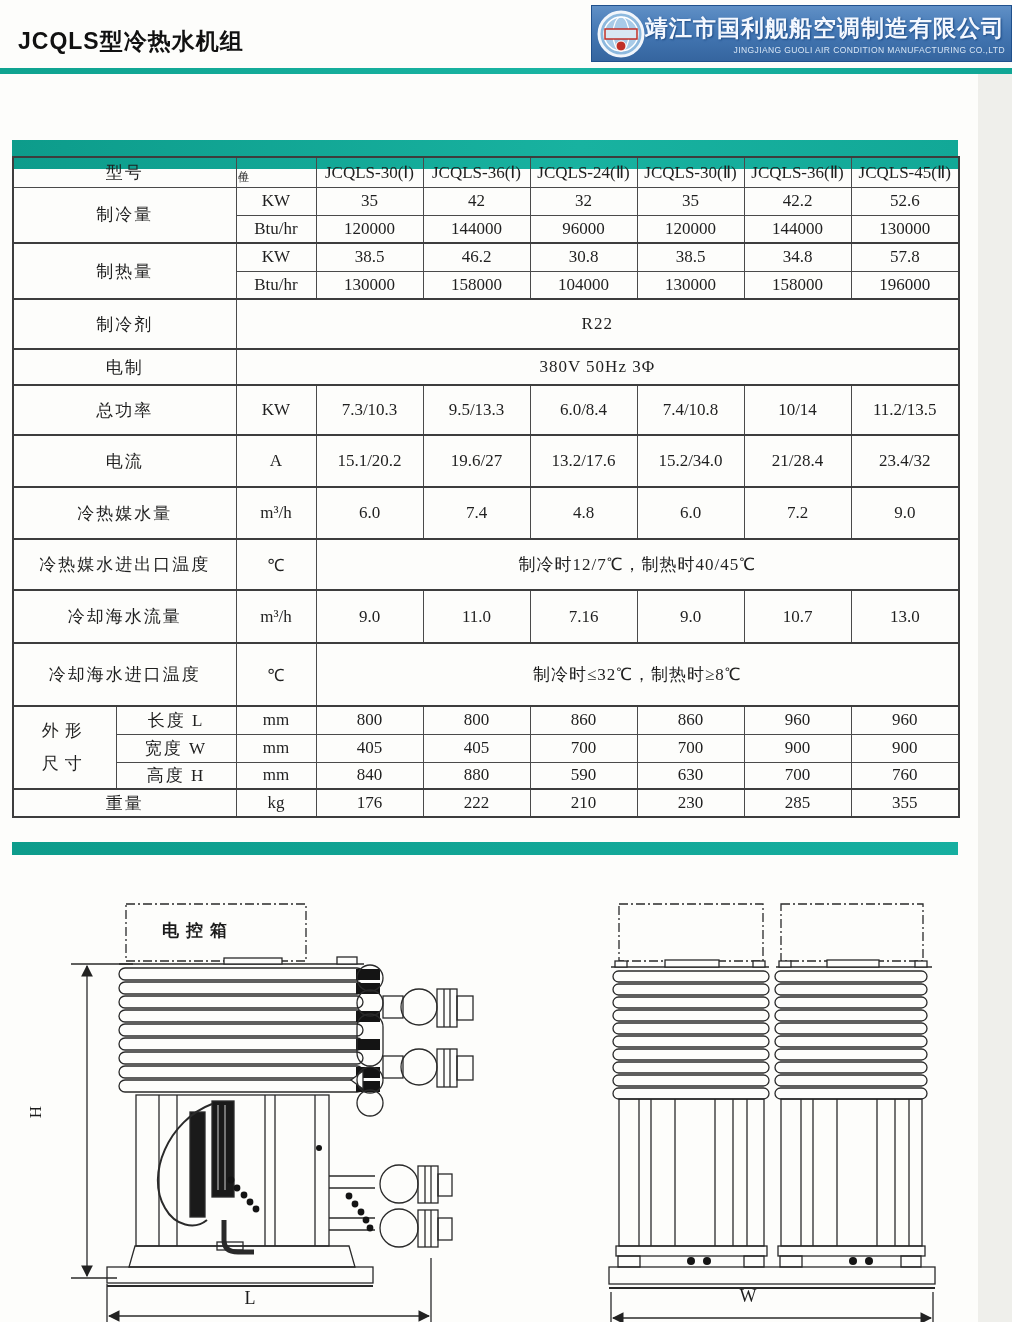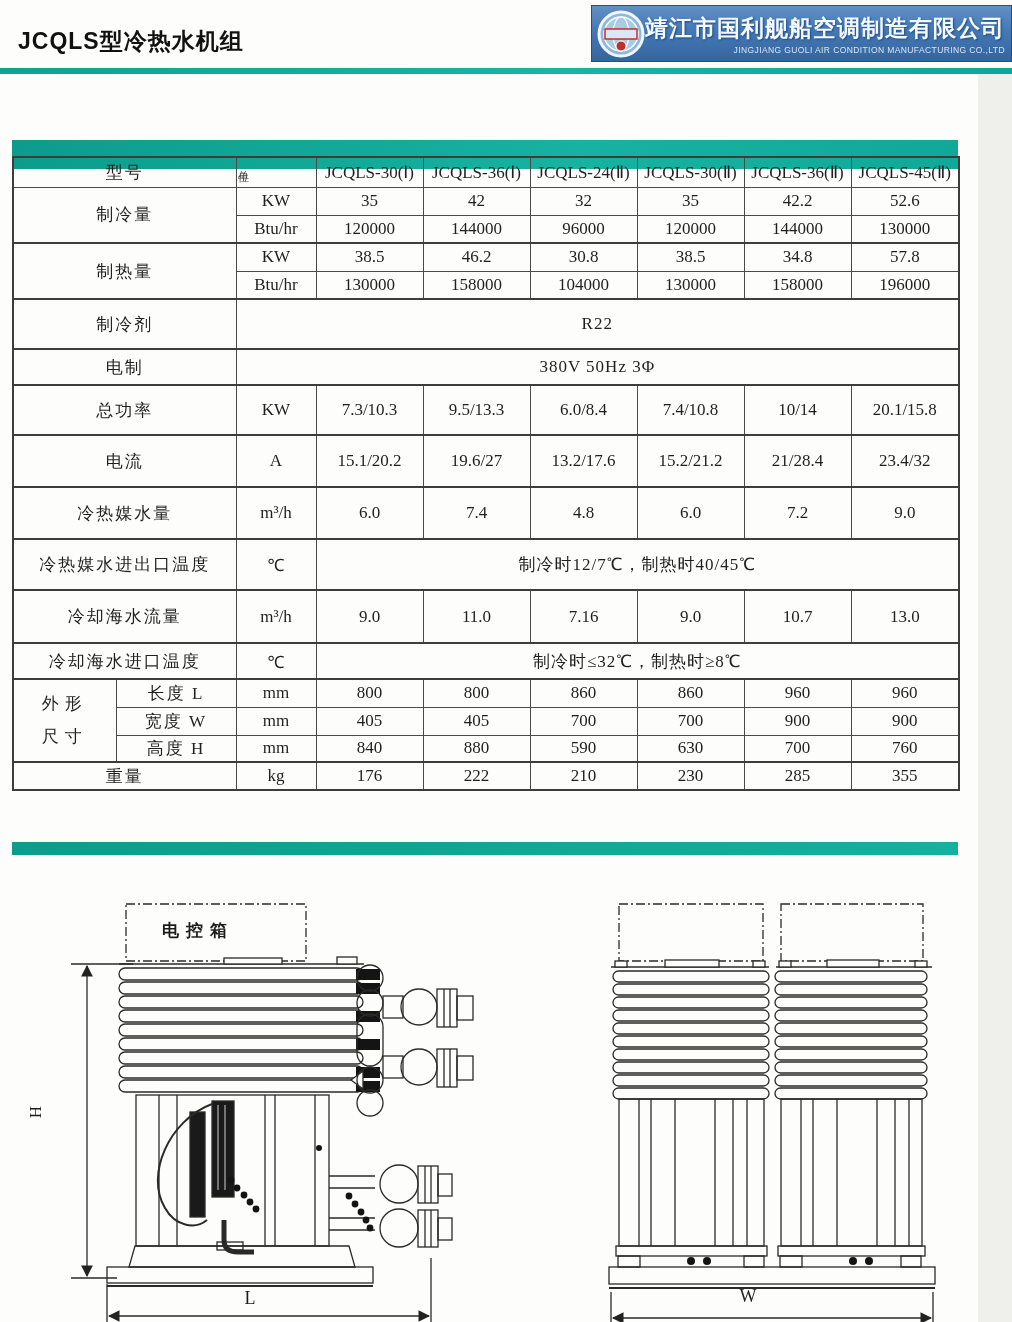--- a/index.html
+++ b/index.html
@@ -156,29 +156,29 @@
     <td colspan="7" class="spanleft">380V 50Hz 3Φ</td>
   </tr>
   <tr style="height:50px" class="hb">
     <td colspan="2" class="lab">总功率</td>
     <td class="unitc">KW</td>
     <td>7.3/10.3</td>
     <td>9.5/13.3</td>
     <td>6.0/8.4</td>
     <td>7.4/10.8</td>
     <td>10/14</td>
-    <td>20.1/15.8</td>
+    <td>11.2/13.5</td>
   </tr>
   <tr style="height:52px" class="hb">
     <td colspan="2" class="lab">电流</td>
     <td class="unitc">A</td>
     <td>15.1/20.2</td>
     <td>19.6/27</td>
     <td>13.2/17.6</td>
-    <td>15.2/21.2</td>
+    <td>15.2/34.0</td>
     <td>21/28.4</td>
     <td>23.4/32</td>
   </tr>
   <tr style="height:52px" class="hb">
     <td colspan="2" class="lab">冷热媒水量</td>
     <td class="unitc">m³/h</td>
     <td>6.0</td>
     <td>7.4</td>
     <td>4.8</td>
     <td>6.0</td>
@@ -193,21 +193,21 @@
   <tr style="height:53px" class="hb">
     <td colspan="2" class="lab">冷却海水流量</td>
     <td class="unitc">m³/h</td>
     <td>9.0</td>
     <td>11.0</td>
     <td>7.16</td>
     <td>9.0</td>
     <td>10.7</td>
     <td>13.0</td>
   </tr>
-  <tr style="height:36px" class="hb">
+  <tr style="height:63px" class="hb">
     <td colspan="2" class="lab">冷却海水进口温度</td>
     <td class="unitc">℃</td>
     <td colspan="6" class="spanmid">制冷时≤32℃，制热时≥8℃</td>
   </tr>
   <tr style="height:28px" class="hb">
     <td rowspan="3" class="dimlab"><span>外形尺寸</span></td>
     <td class="sub">长度 L</td>
     <td class="unitc">mm</td>
     <td>800</td>
     <td>800</td>

